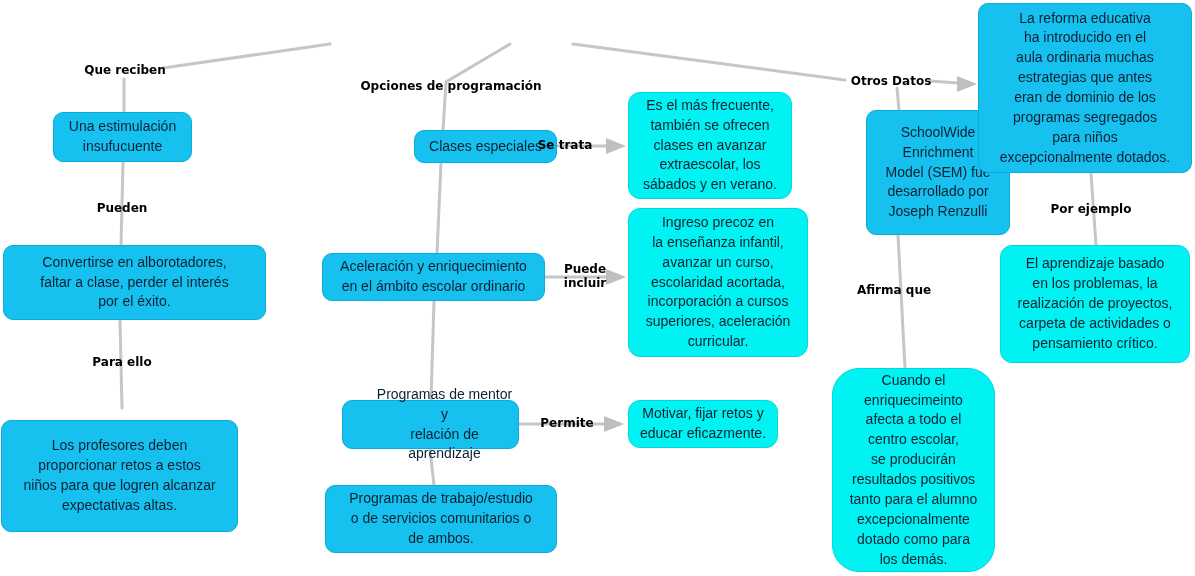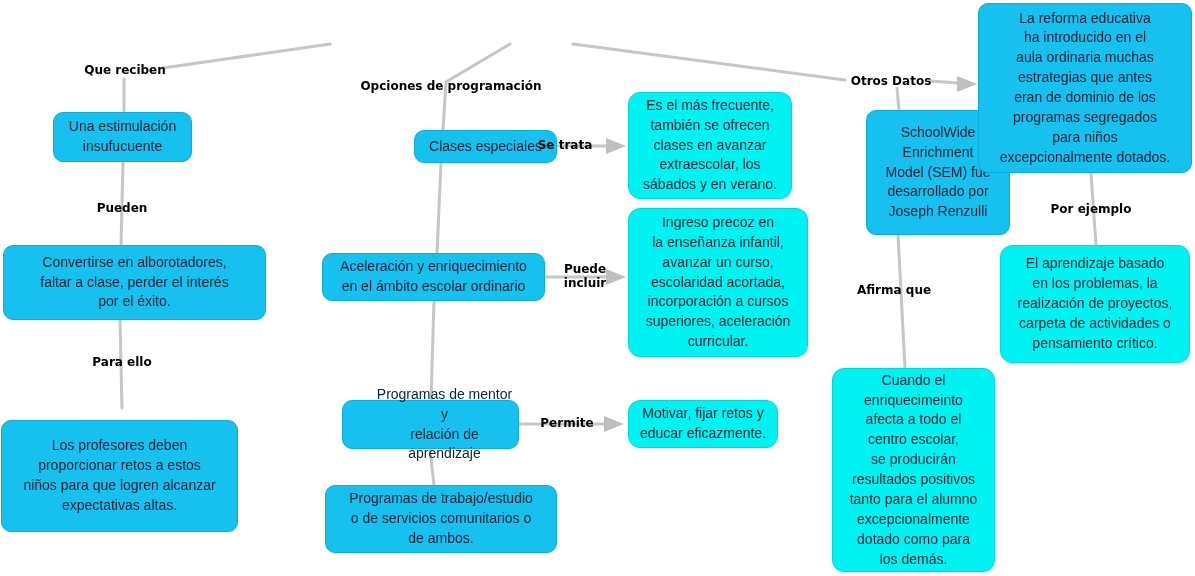--- a/index.html
+++ b/index.html
@@ -70,21 +70,21 @@
   #n-convertirse  { left: 3px;   top: 245px; width: 263px; height: 75px; }
   #n-profesores   { left: 1px;   top: 420px; width: 237px; height: 112px; }
   #n-clases       { left: 370px; top: 130px; width: 143px; height: 33px; margin-left: 44px; }
   #n-eselmas      { left: 628px; top: 92px;  width: 164px; height: 107px; }
   #n-aceleracion  { left: 322px; top: 253px; width: 223px; height: 48px; }
   #n-ingreso      { left: 628px; top: 208px; width: 180px; height: 149px; }
   #n-mentor       { left: 342px; top: 400px; width: 177px; height: 49px; padding-left: 32px; }
   #n-motivar      { left: 628px; top: 400px; width: 150px; height: 48px; }
   #n-trabajo      { left: 325px; top: 485px; width: 232px; height: 68px; }
   #n-schoolwide   { left: 866px; top: 110px; width: 144px; height: 125px; }
-  #n-cuando       { left: 832px; top: 368px; width: 163px; height: 204px; }
+  #n-cuando       { left: 832px; top: 368px; width: 163px; height: 204px; border-radius: 27px; }
   #n-reforma      { left: 978px; top: 3px;   width: 214px; height: 170px; }
   #n-aprendizaje  { left: 1000px;top: 245px; width: 190px; height: 118px; }
 
   
   #l-que-reciben   { left: 75px;   top: 64px;  width: 100px; }
   #l-pueden        { left: 72px;   top: 202px; width: 100px; }
   #l-para-ello     { left: 72px;   top: 356px; width: 100px; }
   #l-opciones      { left: 356px;  top: 80px;  width: 190px; }
   #l-se-trata      { left: 525px;  top: 139px; width: 80px;  }
   #l-puede-incluir { left: 545px;  top: 263px; width: 80px;  }

